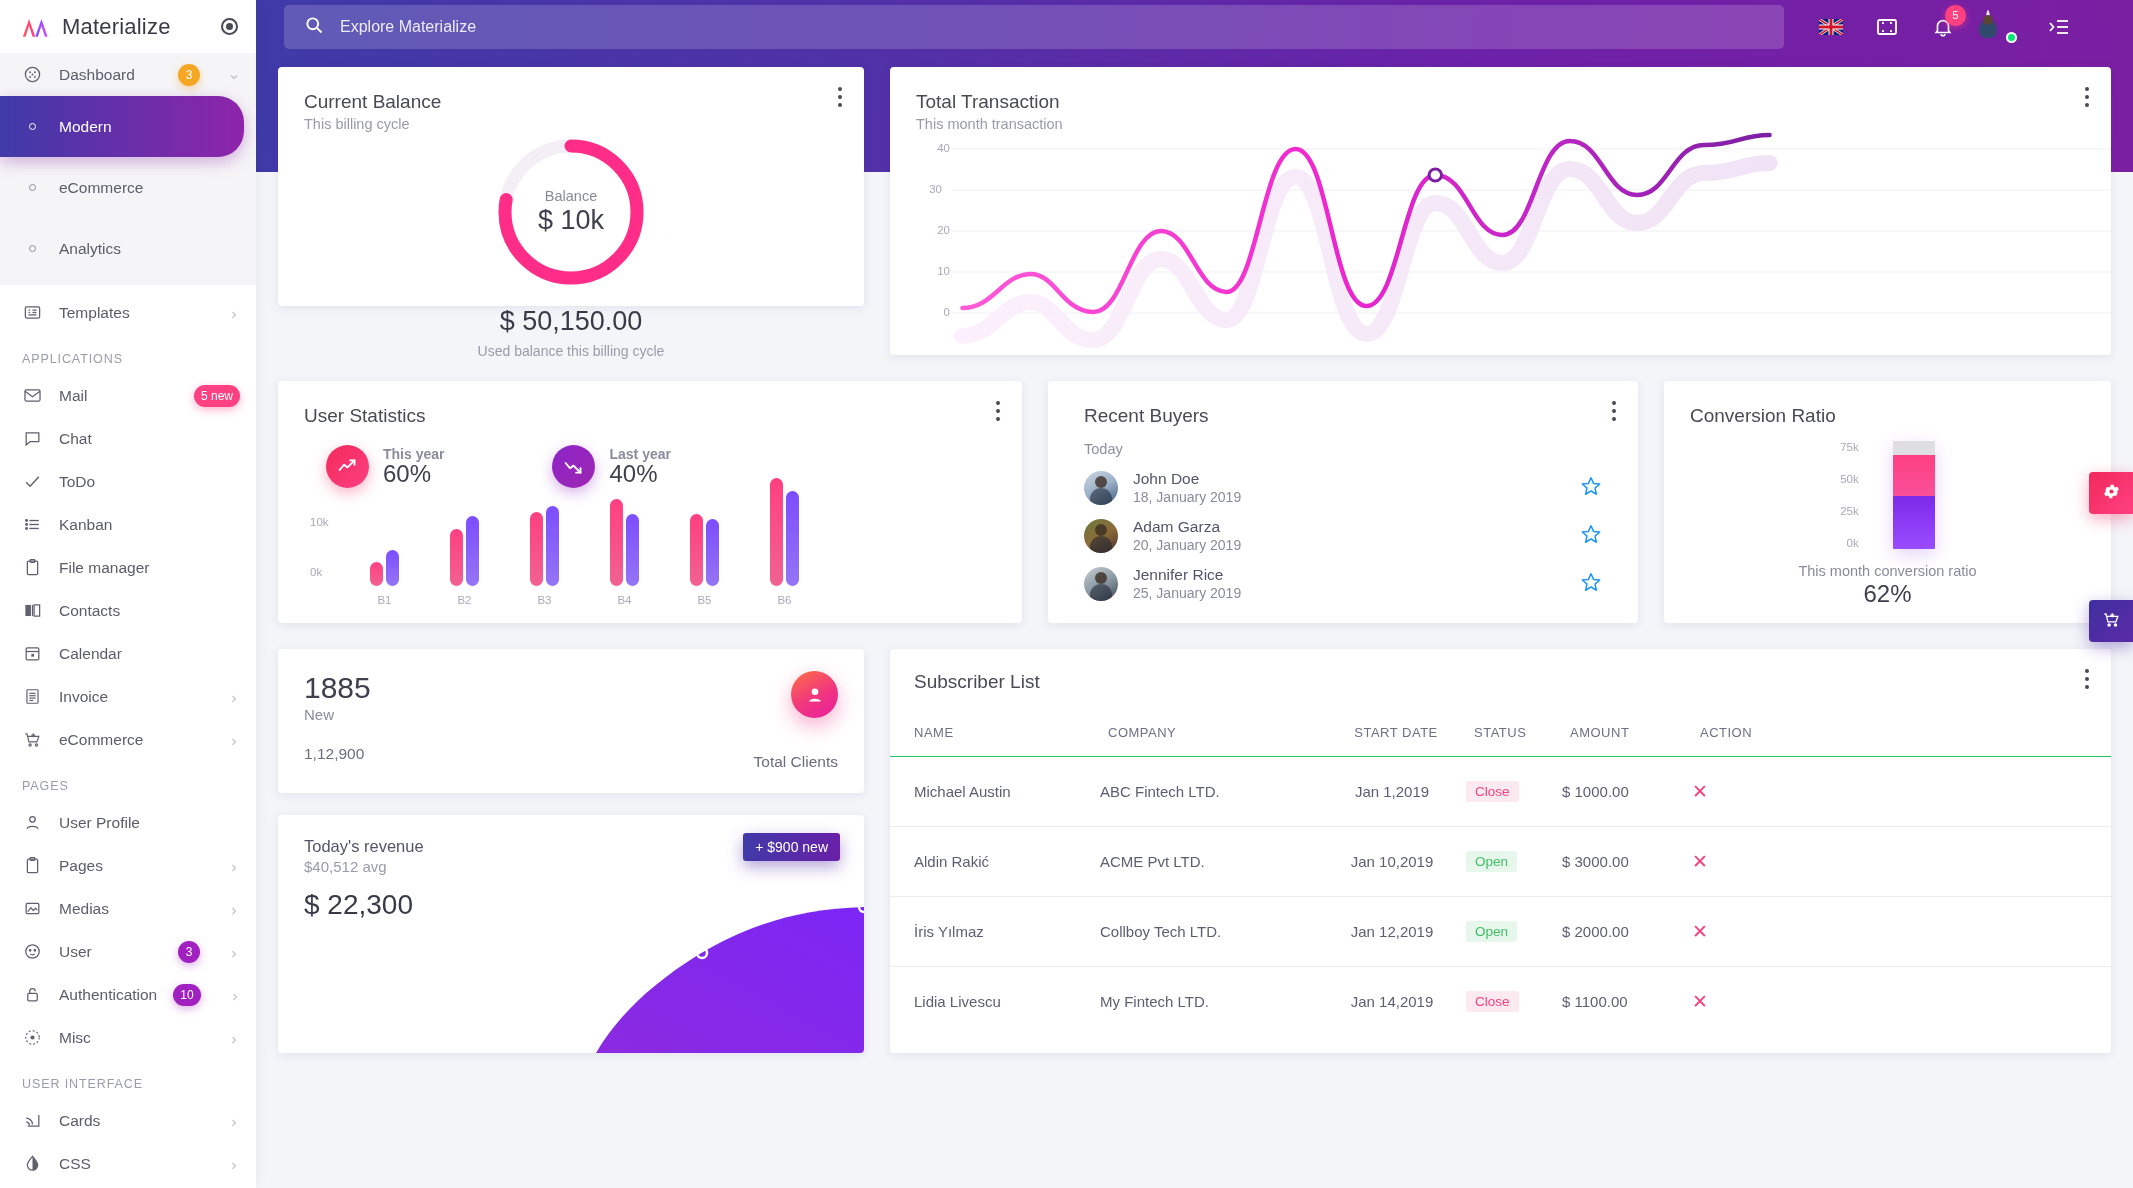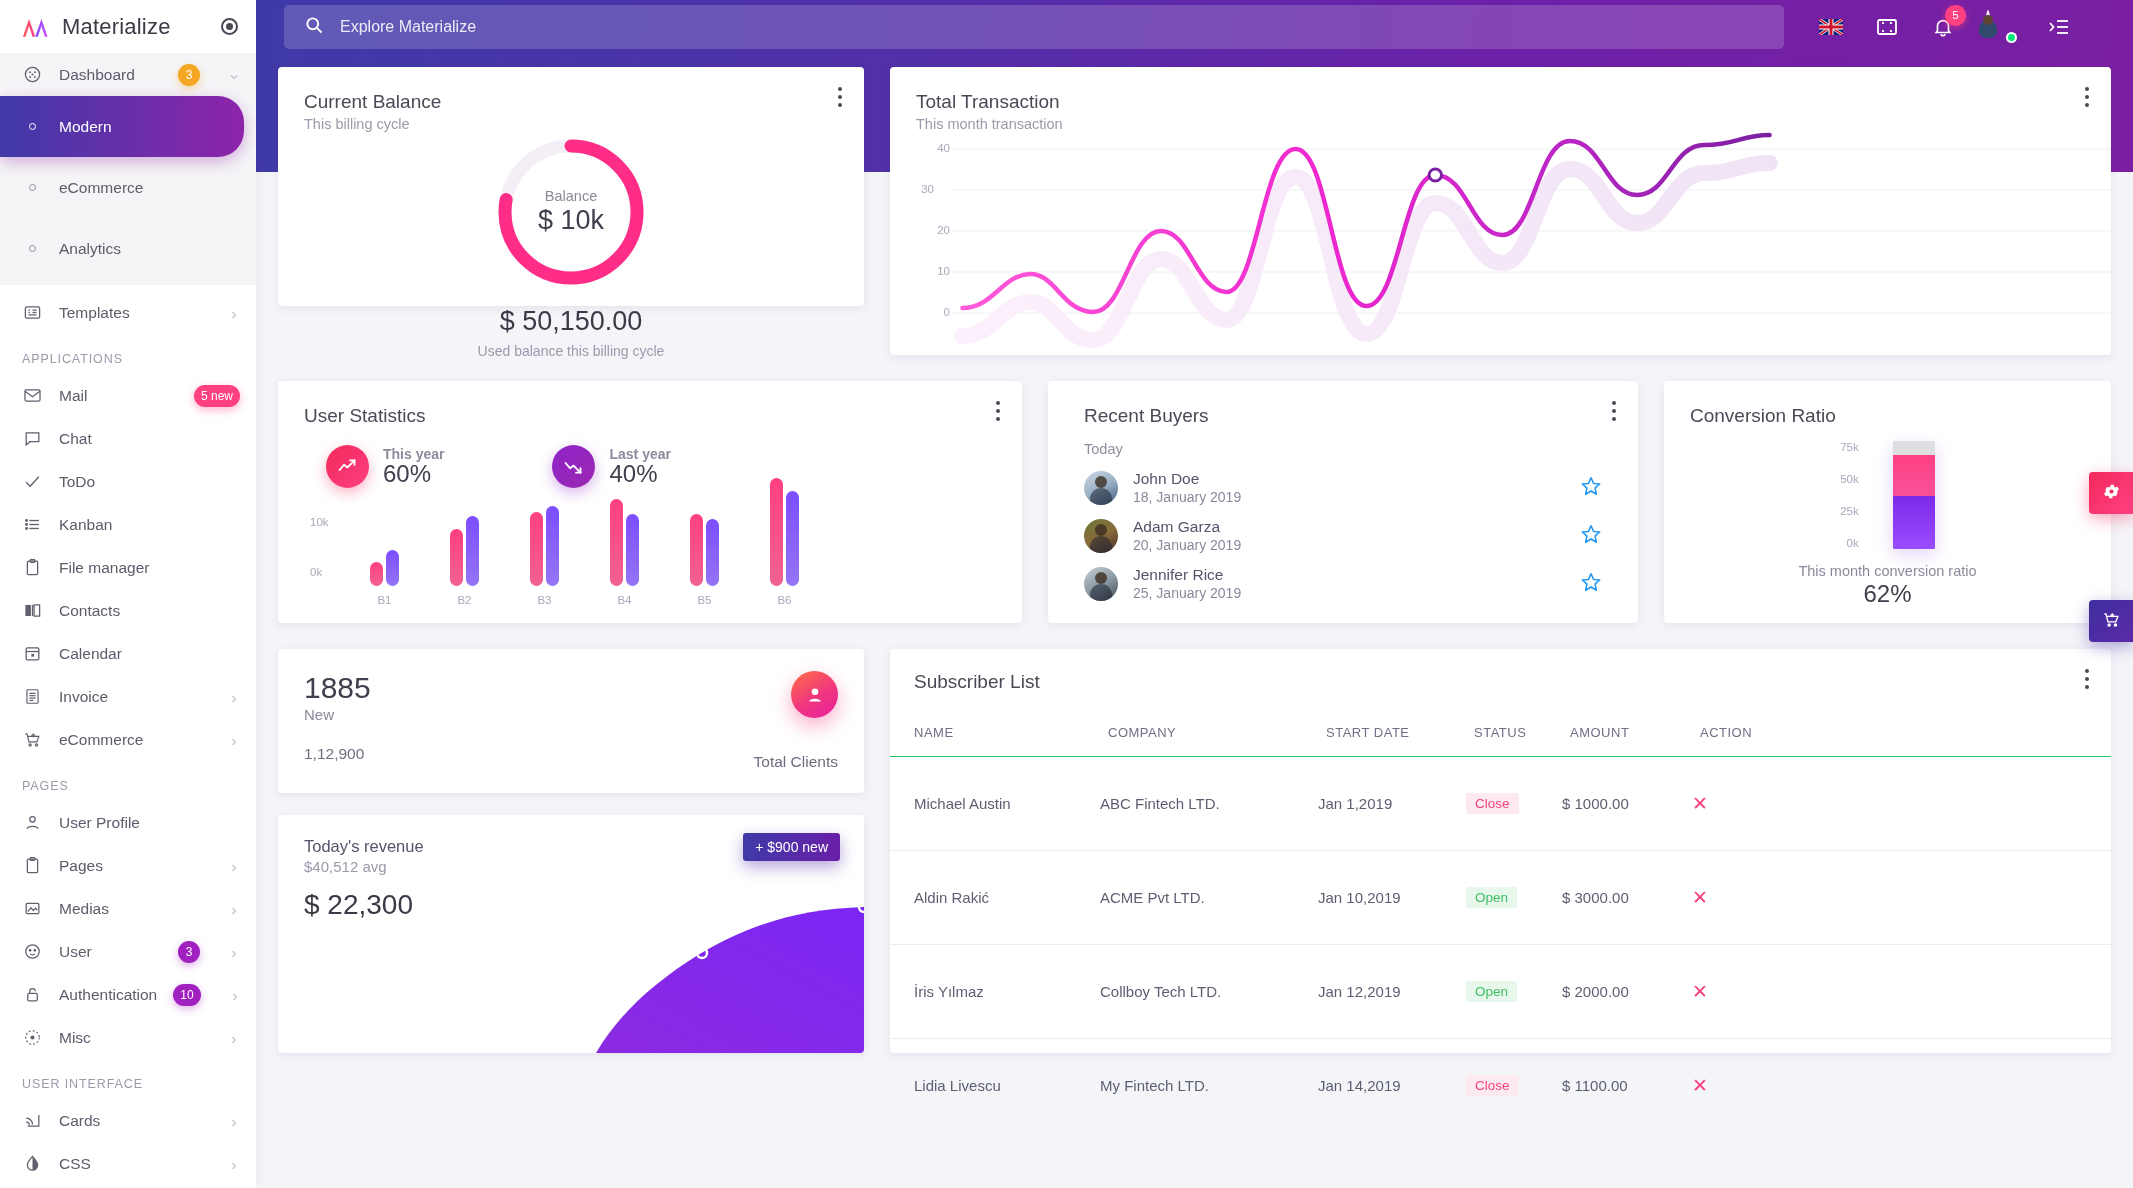--- a/index.html
+++ b/index.html
@@ -219,25 +219,25 @@
   .rev-chart { position:absolute; left:0; right:0; bottom:0; height: 160px; }
 
   .c-subs { flex: 1; height: 404px; padding: 22px 0 0 0; position:relative; }
   .subs-title { font-size: 19px; color:#4a4a57; padding-left: 24px; }
   table { width:100%; border-collapse: collapse; margin-top: 18px; }
   thead th {
     font-size: 13px; color:#6f6f85; letter-spacing:.5px; font-weight: normal;
     text-align:left; padding: 14px 0 16px 8px; text-transform: uppercase;
     border-bottom: 1px solid #22c55e;
   }
-  tbody td { font-size: 15px; color:#5e5e72; padding: 35px 0; border-bottom: 1px solid #ececed; }
+  tbody td { font-size: 15px; color:#5e5e72; padding: 23px 0; border-bottom: 1px solid #ececed; }
   tbody tr:last-child td { border-bottom: none; }
   .cw1 { width: 210px; padding-left: 24px !important; }
   .cw2 { width: 218px; }
-  .cw3 { width: 148px; }
+  .cw3 { width: 148px; text-align: center; }
   .cw4 { width: 96px; }
   .cw5 { width: 130px; }
   .pill { display:inline-block; font-size: 13.5px; padding: 3px 9px; border-radius: 2px; }
   .pill.open { background:#e8f7ec; color:#3fbf63; }
   .pill.close { background:#fdeaf1; color:#f4417f; }
   .xbtn { color:#f4417f; font-size: 19px; cursor:pointer; }
 
   
   .fab {
     position: absolute; right: 0; width: 44px; height: 42px; border-radius: 4px 0 0 4px;
@@ -700,21 +700,21 @@
                        C355,166 360,22 392,22 C424,22 428,178 460,179
                        C492,180 496,48 527,48 C558,48 562,108 592,108
                        C622,108 626,14 657,14 C688,14 692,68 722,68
                        C752,68 756,18 787,18 C818,18 822,8 850,8" fill="none" stroke="url(#gTrans)" stroke-width="4.5" stroke-linecap="round" vector-effect="non-scaling-stroke"></path>
             </svg>
             <svg width="100%" height="230" viewBox="0 0 1180 230" preserveAspectRatio="none" style="position:absolute;left:0;top:0;">
               <circle cx="527" cy="48" r="6" fill="#fff" stroke="#7b1fa2" stroke-width="3" vector-effect="non-scaling-stroke"></circle>
             </svg>
             <div style="position:absolute;left:26px;top:0;height:230px;width:34px;font-size:11.5px;color:#a9a9ba;">
               <span style="position:absolute;top:15px;right:0;">40</span>
-              <span style="position:absolute;top:56px;right:16px;">30</span>
+              <span style="position:absolute;top:56px;right:8px;">30</span>
               <span style="position:absolute;top:97px;right:0;">20</span>
               <span style="position:absolute;top:138px;right:0;">10</span>
               <span style="position:absolute;top:179px;right:0;">0</span>
             </div>
           </div>
         </div>
       </div>
 
       <div class="row2">
 

